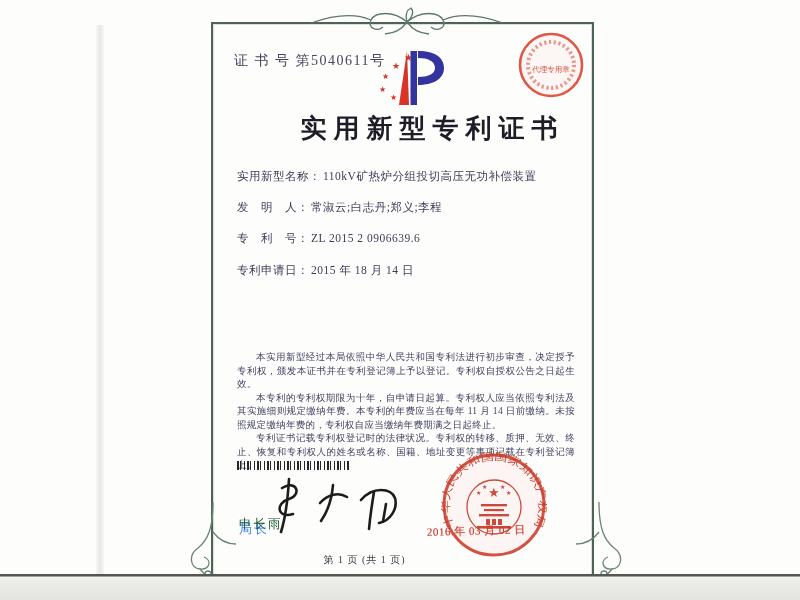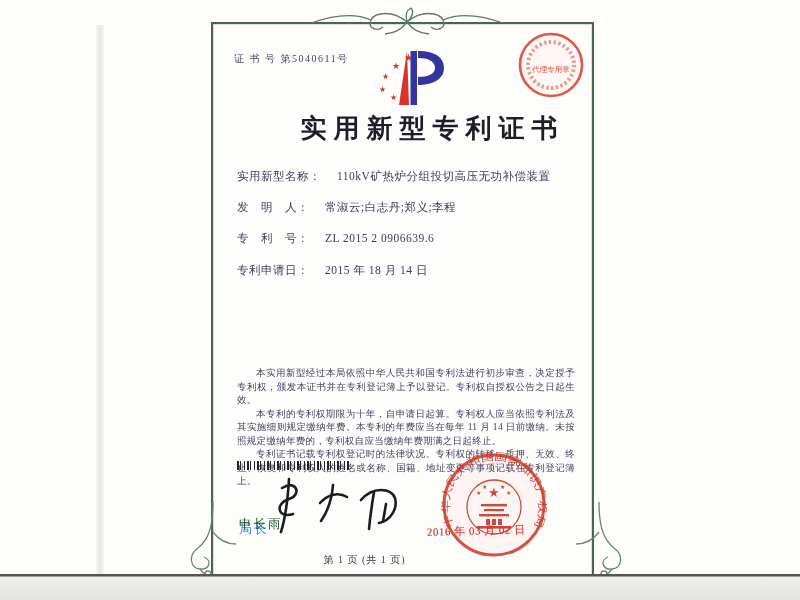--- a/index.html
+++ b/index.html
@@ -15,34 +15,34 @@
   .scan-bottom-edge{
     position:absolute;left:0;top:574px;width:800px;height:26px;
     background:linear-gradient(#55564f 0,#55564f 2px,#efefec 3px,#e3e3e0 100%);
   }
   .frame{
     position:absolute;left:211px;top:22px;width:379px;height:551px;
     border:2px solid #4d6454;box-shadow:inset 0 0 0 1px rgba(110,140,120,.25);
   }
   .cert-no{
     position:absolute;left:234px;top:52px;
-    font-size:10px;letter-spacing:1.5px;color:#44445e;
+    font-size:14px;letter-spacing:1.5px;color:#44445e;
   }
   .logo{position:absolute;left:374px;top:45px;}
   .title{
     position:absolute;left:211px;top:111px;width:443px;text-align:center;
     font-size:26px;font-weight:600;letter-spacing:7px;color:#1d1d28;
   }
   .field-row{
     position:absolute;left:237px;width:340px;
     font-size:11.5px;color:#3c3c58;letter-spacing:.5px;white-space:nowrap;
   }
-  .field-row .lab{margin-right:16px;}
+  .field-row .lab{margin-right:2px;}
   .body-text{
-    position:absolute;left:237px;top:367px;width:338px;
+    position:absolute;left:237px;top:351px;width:338px;
     font-size:9.5px;line-height:13.5px;color:#3f3f5e;
     text-align:justify;letter-spacing:.3px;
   }
   .body-text p{margin:0;text-indent:2em;}
   .barcode{
     position:absolute;left:237px;top:461px;width:113px;height:9px;
     background:repeating-linear-gradient(90deg,
       #26262a 0 2px,transparent 2px 3px,
       #26262a 3px 4px,transparent 4px 7px,
       #26262a 7px 8px,transparent 8px 10px);

